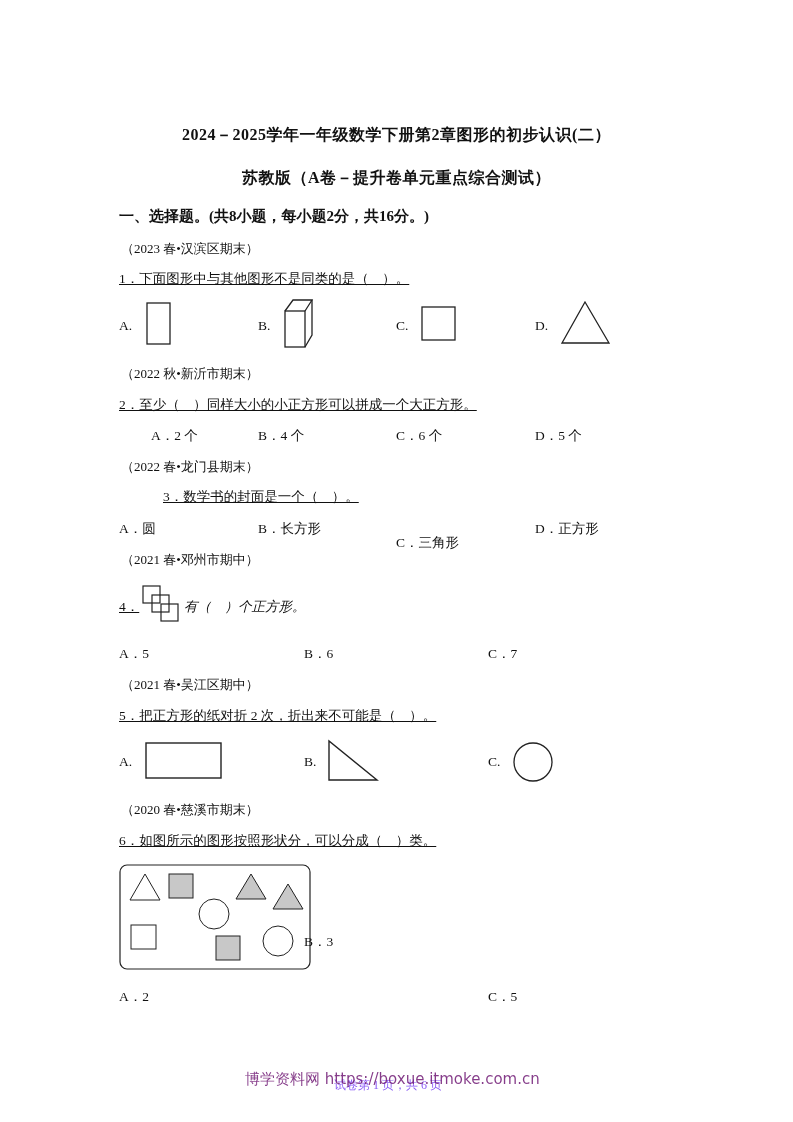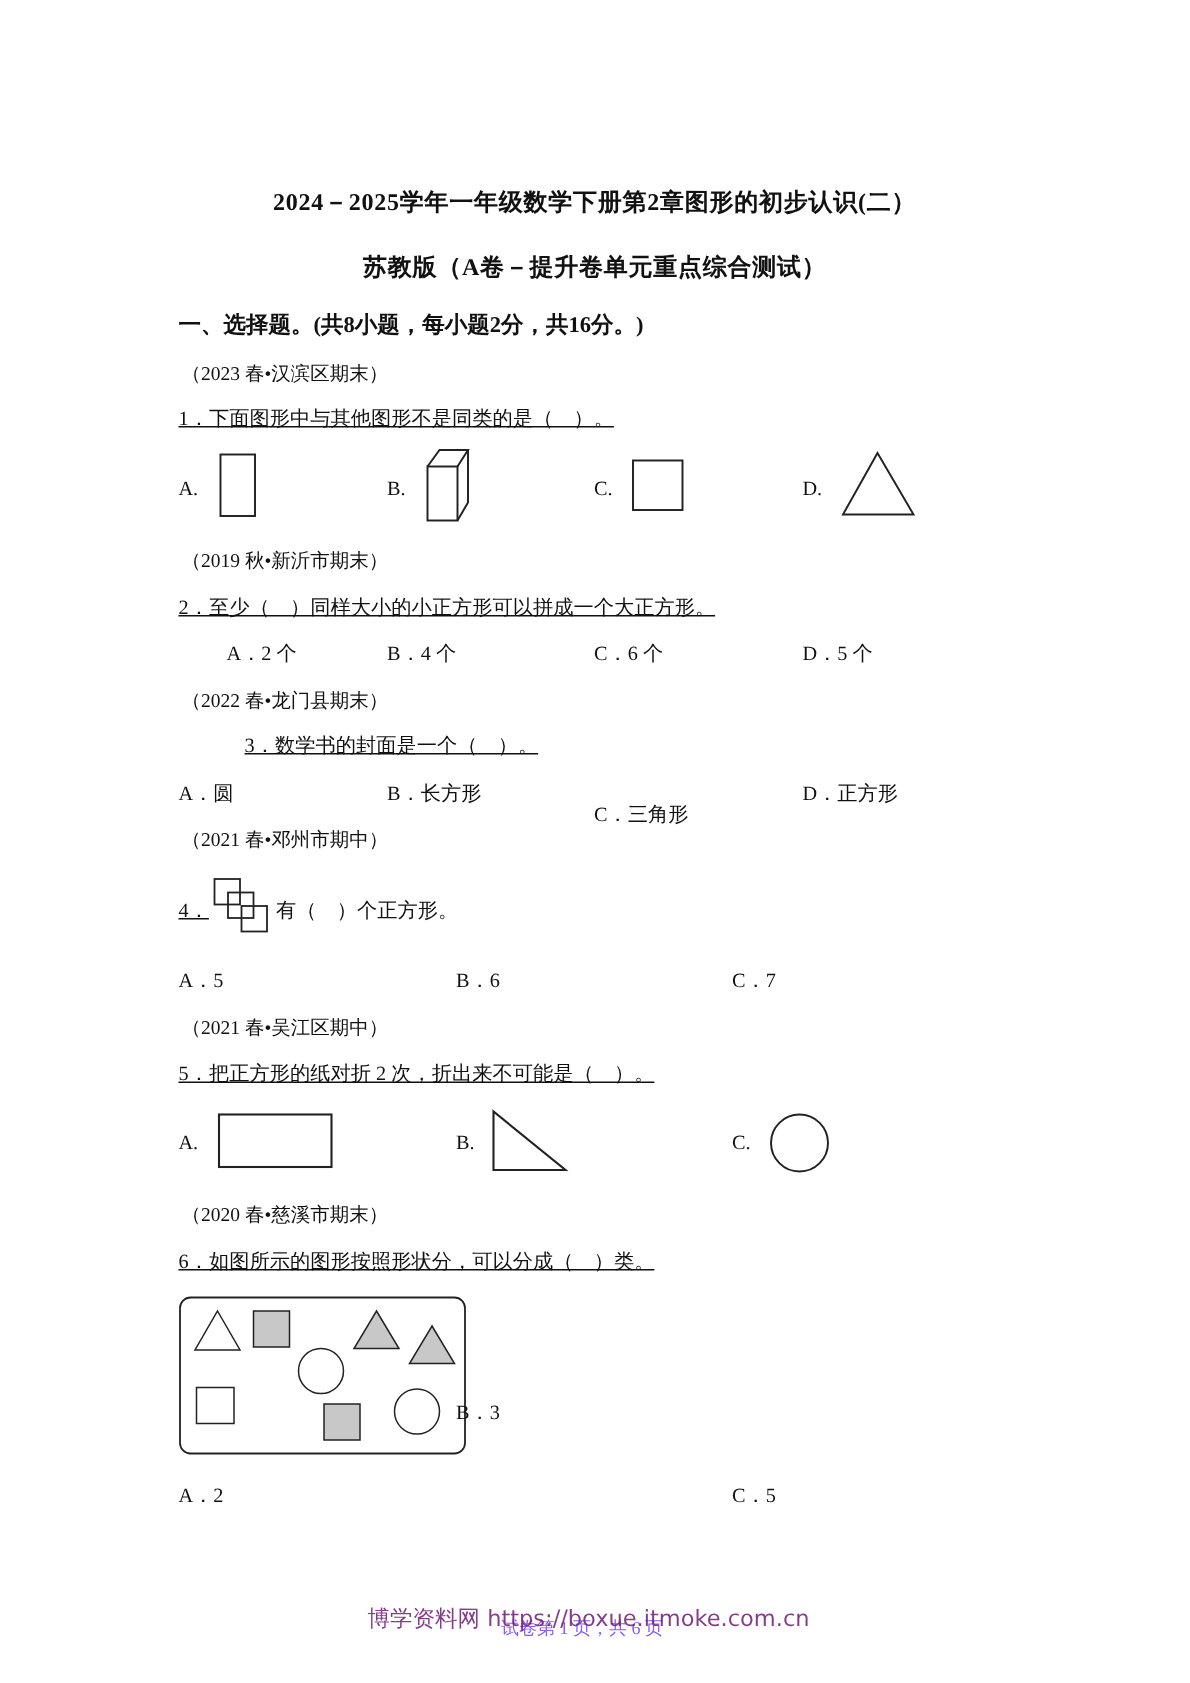--- a/index.html
+++ b/index.html
@@ -40,42 +40,42 @@
 <div class="abs opt" style="left:396px;top:318px;">C.</div>
 <svg class="abs" style="left:421px;top:306px;" width="36" height="36">
   <rect x="1" y="1" width="33" height="33" fill="none" stroke="#222" stroke-width="1.3"></rect>
 </svg>
 
 <div class="abs opt" style="left:535px;top:318px;">D.</div>
 <svg class="abs" style="left:561px;top:301px;" width="50" height="44">
   <polygon points="24,1 48,42 1,42" fill="none" stroke="#222" stroke-width="1.3"></polygon>
 </svg>
 
-<div class="abs src" style="top:365px;">（2019 秋•新沂市期末）</div>
+<div class="abs src" style="top:365px;">（2022 秋•新沂市期末）</div>
 <div class="abs q" style="top:396px;">2．至少（　）同样大小的小正方形可以拼成一个大正方形。</div>
 <div class="abs opt" style="left:119px;top:427px;margin-left:32px;">A．2 个</div>
 <div class="abs opt" style="left:258px;top:427px;">B．4 个</div>
 <div class="abs opt" style="left:396px;top:427px;">C．6 个</div>
 <div class="abs opt" style="left:535px;top:427px;">D．5 个</div>
 
 <div class="abs src" style="top:458px;">（2022 春•龙门县期末）</div>
 <div class="abs q" style="top:488px;margin-left:44px;">3．数学书的封面是一个（　）。</div>
 <div class="abs opt" style="left:119px;top:520px;">A．圆</div>
 <div class="abs opt" style="left:258px;top:520px;">B．长方形</div>
 <div class="abs opt" style="left:396px;top:520px;margin-top:14px;">C．三角形</div>
 <div class="abs opt" style="left:535px;top:520px;">D．正方形</div>
 
 <div class="abs src" style="top:551px;">（2021 春•邓州市期中）</div>
 <div class="abs q" style="top:598px;">4．</div>
 <svg class="abs" style="left:142px;top:585px;" width="44" height="42">
   <rect x="1" y="1" width="17" height="17" fill="none" stroke="#222" stroke-width="1.2"></rect>
   <rect x="10" y="10" width="17" height="17" fill="none" stroke="#222" stroke-width="1.2"></rect>
   <rect x="19" y="19" width="17" height="17" fill="none" stroke="#222" stroke-width="1.2"></rect>
 </svg>
-<div class="abs opt" style="left:184px;top:598px;">有（　）个正方形。</div>
+<div class="abs opt" style="left:184px;top:598px;font-style:italic;">有（　）个正方形。</div>
 <div class="abs opt" style="left:119px;top:645px;">A．5</div>
 <div class="abs opt" style="left:304px;top:645px;">B．6</div>
 <div class="abs opt" style="left:488px;top:645px;">C．7</div>
 
 <div class="abs src" style="top:676px;">（2021 春•吴江区期中）</div>
 <div class="abs q" style="top:707px;">5．把正方形的纸对折 2 次，折出来不可能是（　）。</div>
 <div class="abs opt" style="left:119px;top:754px;">A.</div>
 <svg class="abs" style="left:145px;top:742px;" width="78" height="38">
   <rect x="1" y="1" width="75" height="35" fill="none" stroke="#222" stroke-width="1.4"></rect>
 </svg>

